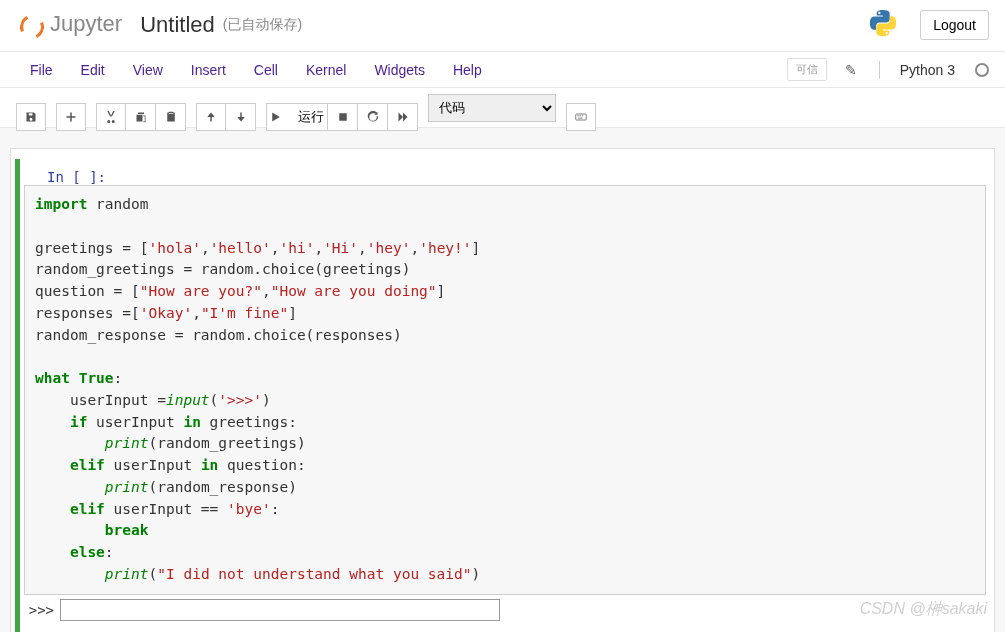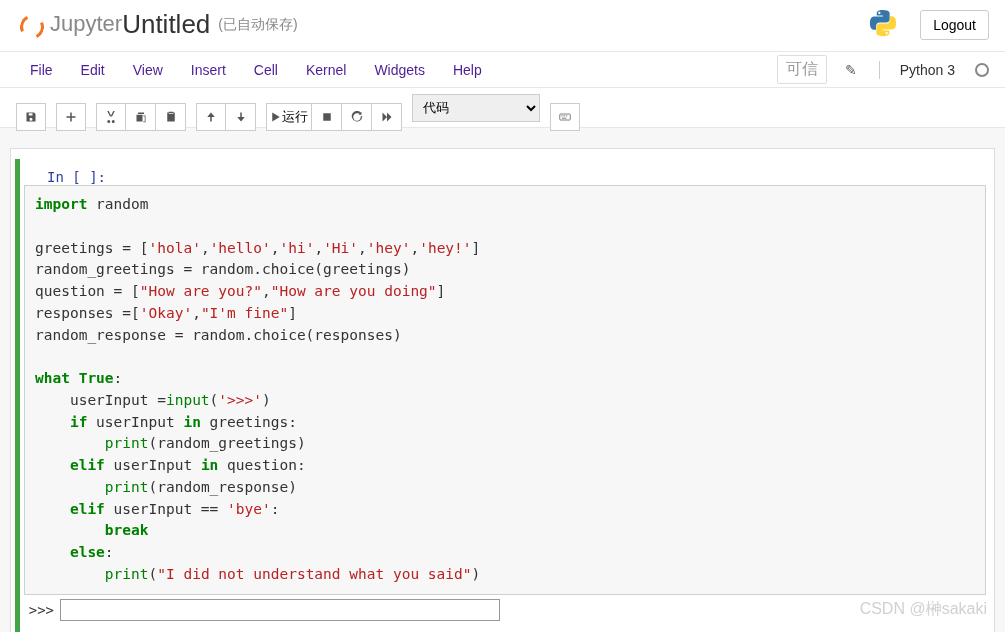--- a/index.html
+++ b/index.html
@@ -2,53 +2,53 @@
 <html><head>
 <meta charset="utf-8">
 <style>
 * { box-sizing: border-box; margin: 0; padding: 0; }
 body { font-family: "Helvetica Neue", Helvetica, Arial, sans-serif; font-size: 13px; color: #333; background: #fff; width: 1005px; }
 .header { display: flex; align-items: center; padding: 8px 16px 10px 16px; border-bottom: 1px solid #e7e7e7; }
 .logo-wrap { display: flex; align-items: flex-start; gap: 4px; }
 .logo-icon { width: 28px; height: 28px; position: relative; display: inline-block; margin-right: 2px; }
 .logo-icon::before { content: ""; position: absolute; width: 18px; height: 18px; border: 3px solid #f37626; border-radius: 50%; border-top-color: transparent; border-bottom-color: transparent; top: 4px; left: 4px; transform: rotate(20deg); }
 .logo-text { font-size: 22px; color: #888; letter-spacing: 0; }
-.nb-title { font-size: 26px; color: #333; font-weight: normal; }
+.nb-title { font-size: 22px; color: #333; margin-left: 18px; font-weight: normal; }
 .autosave { font-size: 14px; color: #888; margin-left: 8px; }
 .spacer { flex: 1; }
 .python-icon svg { width: 30px; height: 30px; }
 .logout-btn { margin-left: 22px; border: 1px solid #ccc; background: #fff; padding: 6px 12px; border-radius: 3px; font-size: 14px; cursor: pointer; text-align: center; }
 .menubar { display: flex; align-items: center; padding: 0 16px; border-bottom: 1px solid #e7e7e7; height: 36px; }
 .menu-item { padding: 8px 14px; font-size: 14px; color: #4c1d95; cursor: pointer; }
 .kernel-ind { display: flex; align-items: center; gap: 12px; }
-.trusted { font-size: 16px; color: #999; border: 1px solid #ddd; padding: 3px 8px; border-radius: 2px; }
+.trusted { font-size: 11px; color: #999; border: 1px solid #ddd; padding: 3px 8px; border-radius: 2px; }
 .pencil-icon { font-size: 14px; cursor: pointer; color: #555; padding: 0 6px; }
 .divider-v { width: 1px; height: 18px; background: #ccc; margin: 0 4px; }
 .kernel-name { font-size: 14px; color: #333; margin-left: 4px; }
 .kernel-circle { width: 14px; height: 14px; border: 2px solid #888; border-radius: 50%; margin-left: 8px; }
 .toolbar { display: flex; align-items: center; padding: 5px 16px; border-bottom: 1px solid #e7e7e7; gap: 0; height: 40px; }
 .tb-group { display: flex; margin-right: 10px; }
-.tb-btn { border: 1px solid #ccc; background: #fff; padding: 5px 3px; font-size: 13px; cursor: pointer; display: flex; align-items: center; gap: 0; min-width: 30px; justify-content: center; height: 28px; margin-top: 18px; }
+.tb-btn { border: 1px solid #ccc; background: #fff; padding: 5px 3px; font-size: 13px; cursor: pointer; display: flex; align-items: center; gap: 16px; min-width: 30px; justify-content: center; height: 28px; margin-top: 18px; }
 .tb-group .tb-btn + .tb-btn { border-left: none; }
 .tb-btn svg { width: 12px; height: 12px; }
 .tb-select { border: 1px solid #ccc; padding: 4px 6px; font-size: 13px; height: 28px; width: 128px; margin-right: 10px; }
 .notebook-area { background: #f7f7f7; padding: 20px 10px 0 10px; min-height: 480px; }
 .nb-inner { background: #fff; border: 1px solid #ddd; padding: 10px 4px 0 4px; margin: 0 auto; }
 .cell { display: flex; padding: 6px 4px; border-left: 5px solid transparent; flex-direction: column; }
 .cell.selected { border-left-color: #42A545; }
 .prompt { width: 90px; text-align: right; padding: 4px 8px 0 0; font-family: monospace; font-size: 14px; color: #303F9F; flex-shrink: 0; }
 .cell-body { flex: 1; }
 .code-box { border: 1px solid #cfcfcf; background: #f7f7f7; padding: 8px 10px; font-family: "SimSun", monospace; font-size: 14.5px; line-height: 1.5; white-space: pre; overflow-x: auto; }
 .tok-kw { color: #008000; font-weight: bold; }
-.tok-bn { color: #008000; }
+.tok-bn { color: #008000; font-style: italic; }
 .tok-str { color: #BA2121; }
 .output-row { display: flex; align-items: center; padding: 4px 0 10px 0; gap: 6px; }
 .out-prompt { font-family: monospace; font-size: 14px; width: 30px; text-align: right; }
 .out-input { border: 1px solid #999; padding: 2px 4px; height: 22px; width: 440px; }
-.watermark { position: fixed; bottom: 12px; right: 18px; color: rgba(150,150,150,0.45); font-size: 16px; pointer-events: none; }
+.watermark { position: fixed; bottom: 12px; right: 18px; color: rgba(150,150,150,0.45); font-size: 16px; pointer-events: none; font-style: italic; }
 </style>
 </head>
 <body>
 
 <div class="header">
   <div class="logo-wrap">
     <span class="logo-icon"></span>
     <span class="logo-text">Jupyter</span>
   </div>
   <span class="nb-title">Untitled</span>

